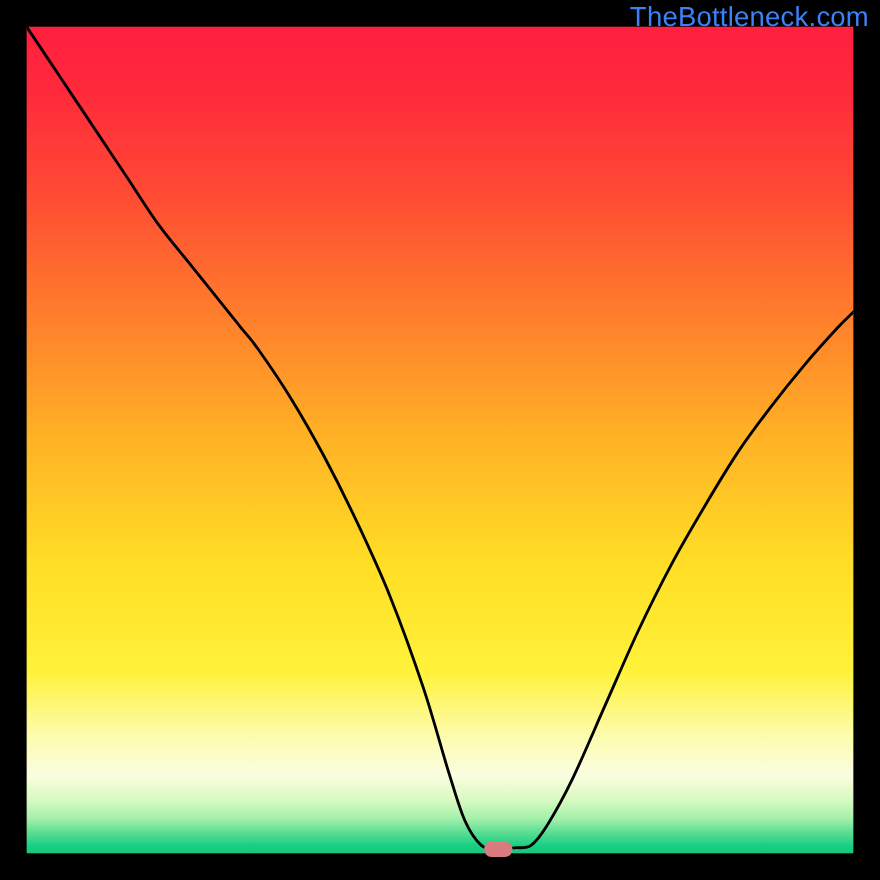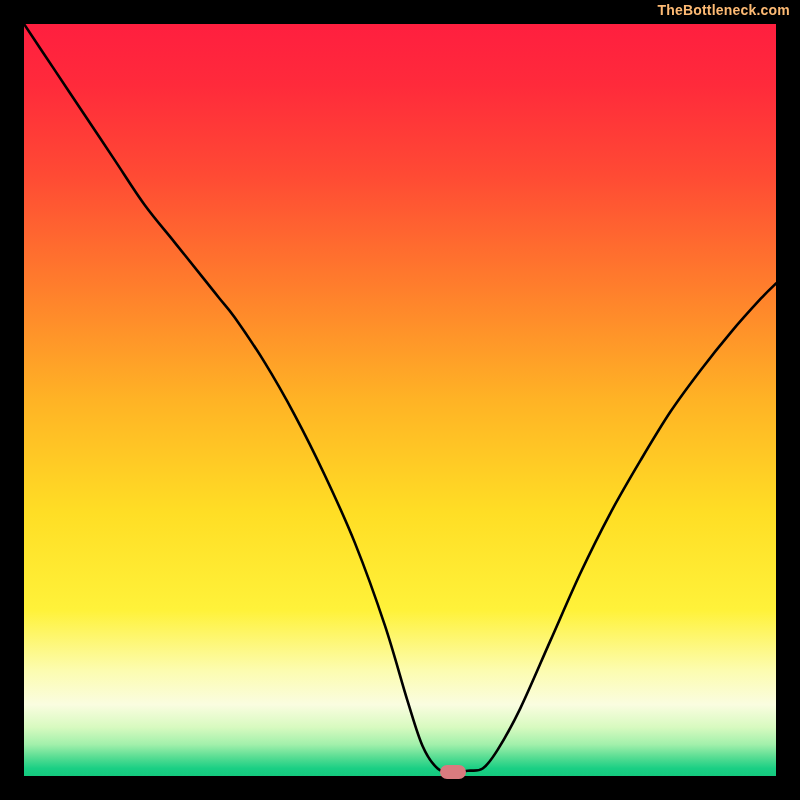--- a/index.html
+++ b/index.html
@@ -14,23 +14,23 @@
   .frame {
     position: relative;
     width: 800px;
     height: 800px;
     background: #000;
   }
   .watermark {
     position: absolute;
     top: 2px;
     right: 10px;
-    color: #fdba74;
-    font-size: 14px;
-    font-weight: 700;
+    color: #3b82f6;
+    font-size: 25px;
+    font-weight: 400;
     letter-spacing: 0.2px;
     z-index: 10;
   }
   svg.plot {
     position: absolute;
     left: 24px;
     top: 24px;
     width: 752px;
     height: 752px;
     display: block;

